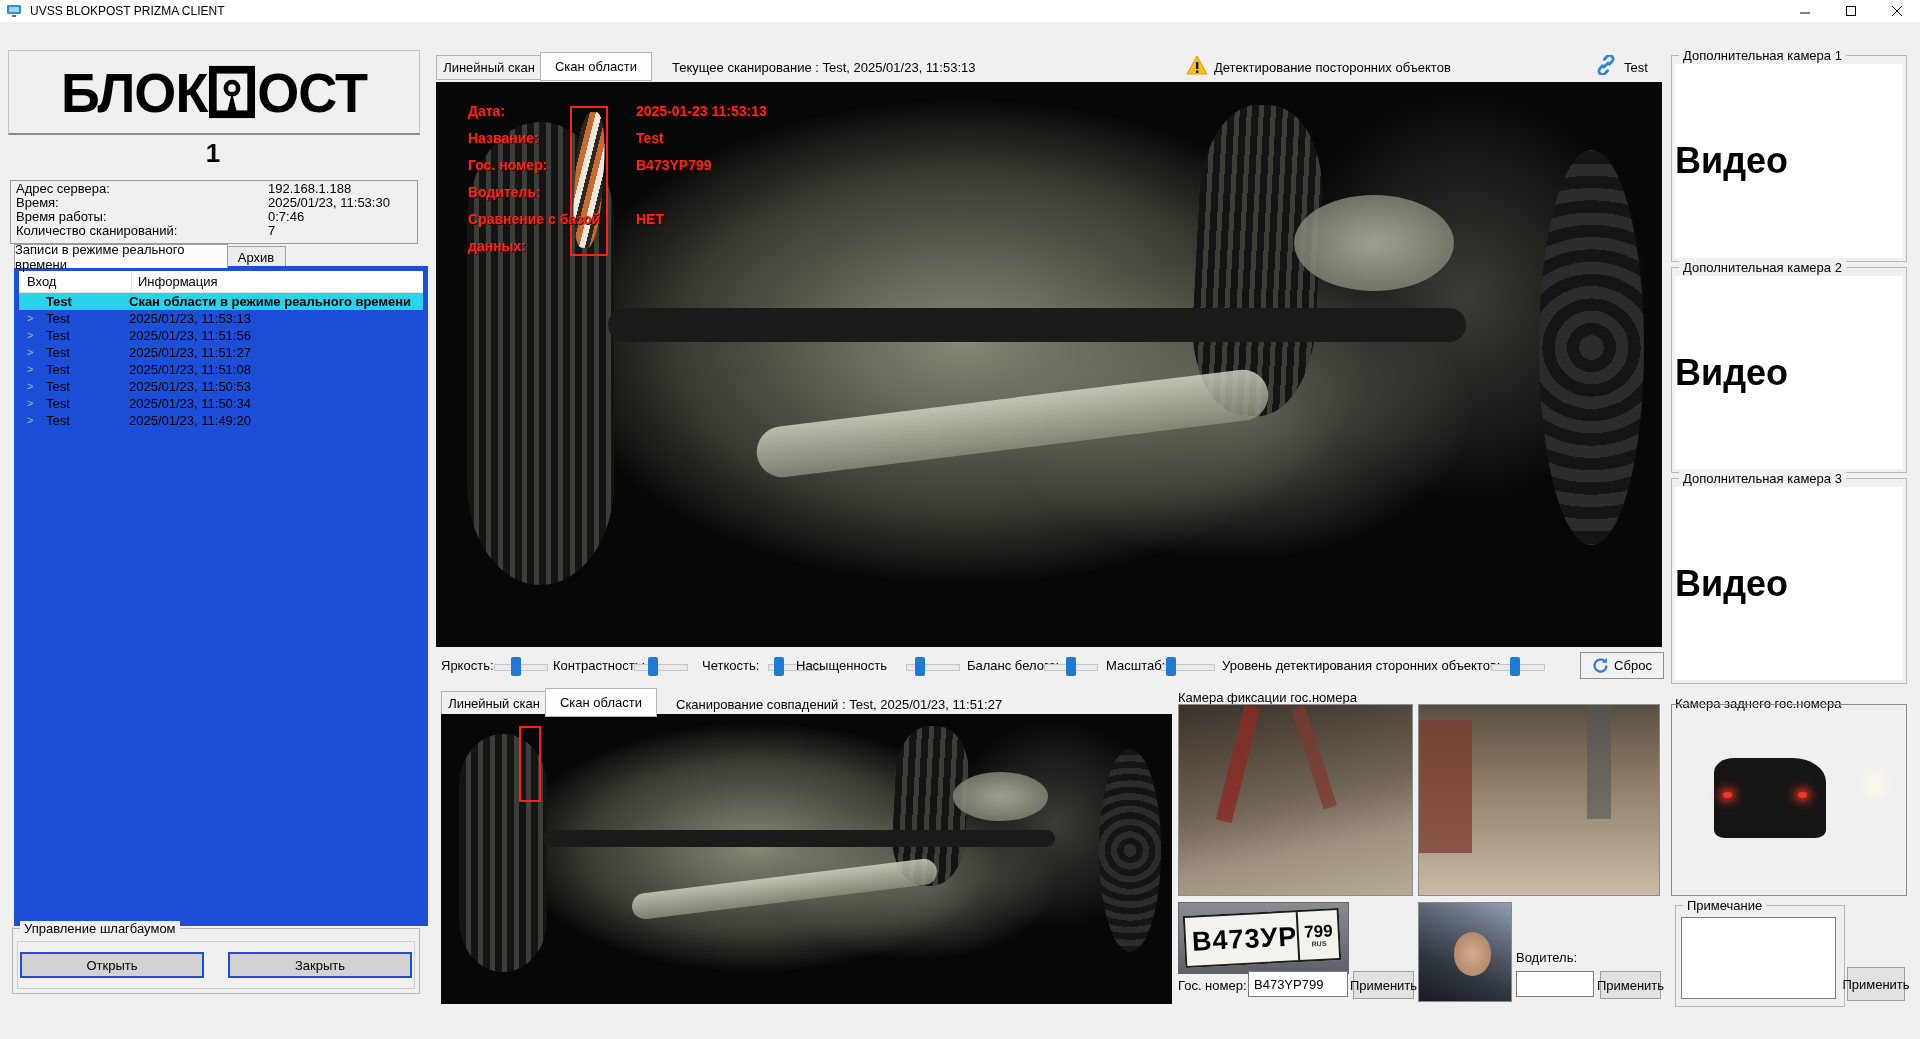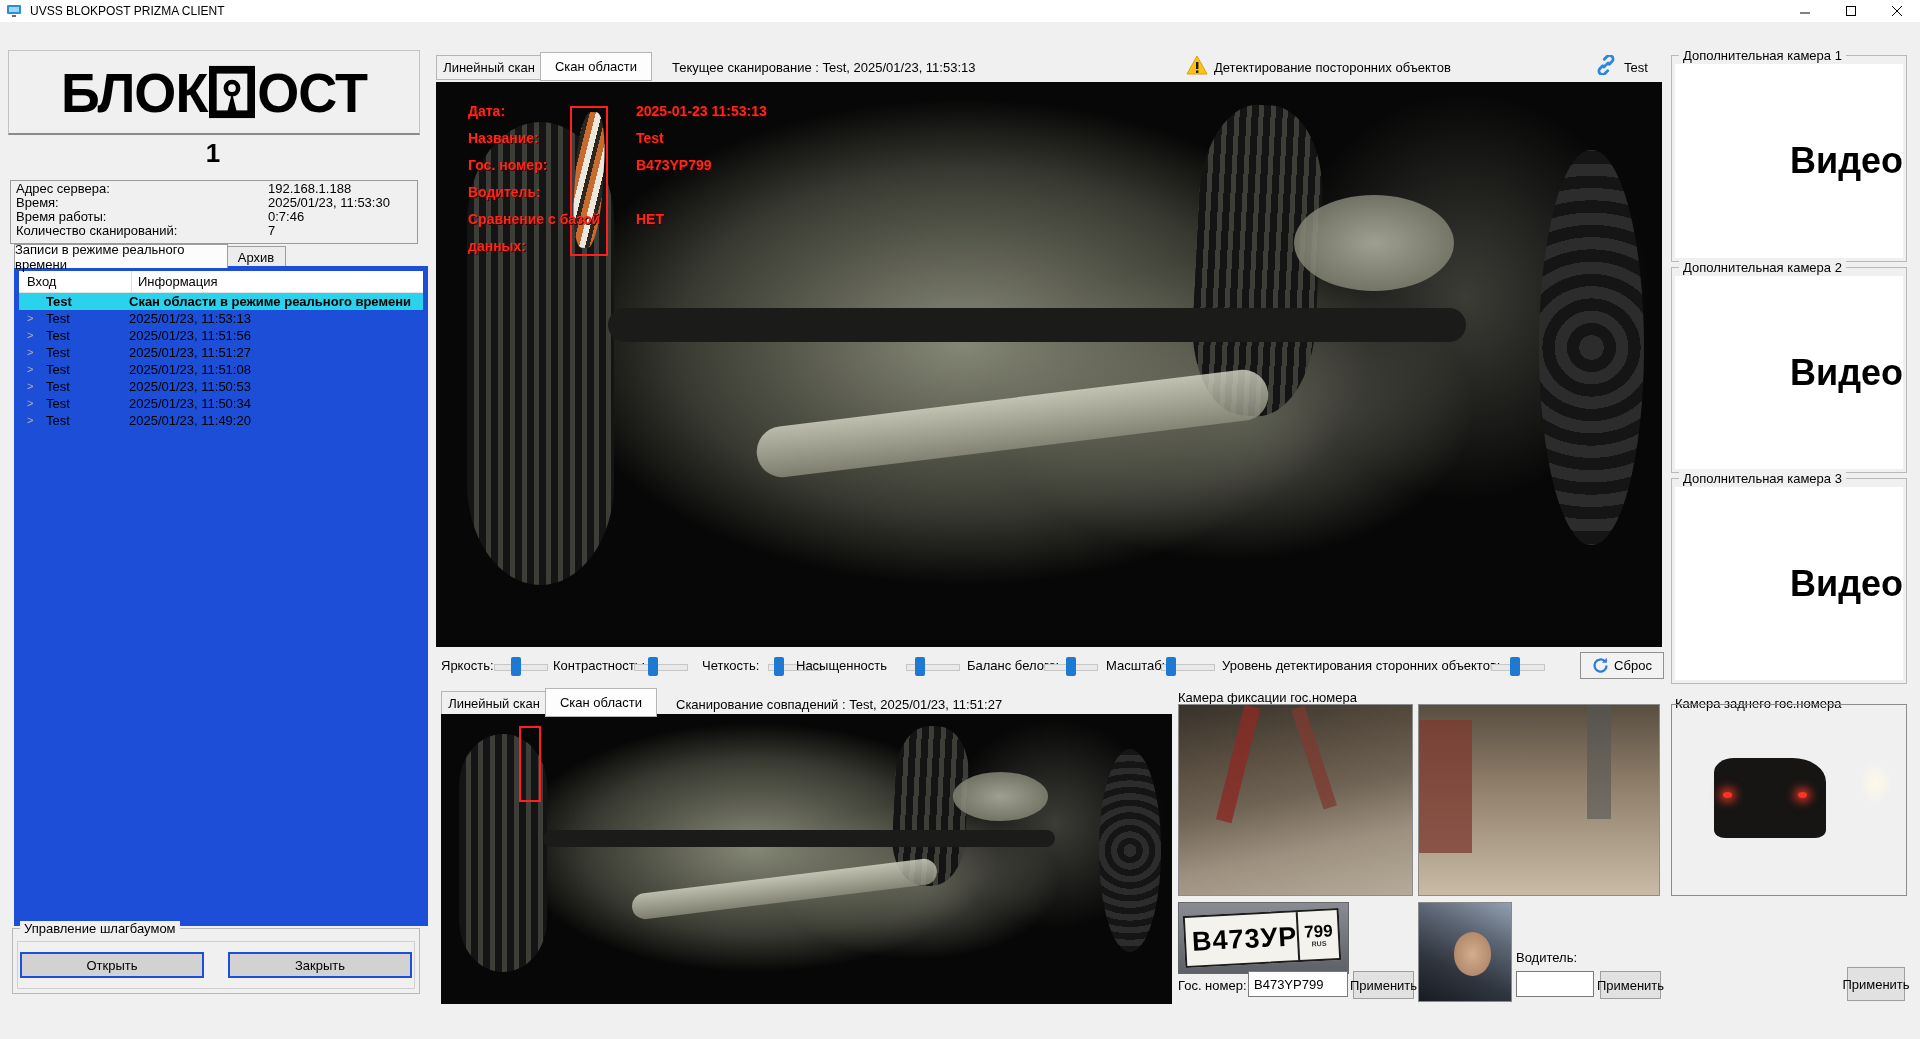--- a/index.html
+++ b/index.html
@@ -67,21 +67,21 @@
        text-shadow:1px 1px 0 #3a0000;margin-left:20px;}
   .ovl .orow{height:27px;line-height:27px;display:flex;}
   .ovl .olab{width:168px;}
   
   .sl-label{position:absolute;top:658px;white-space:nowrap;}
   .sl-track{position:absolute;top:664px;width:52px;height:5px;background:#e9e9e9;border:1px solid #c6c6c6;}
   .sl-thumb{position:absolute;top:-8px;width:10px;height:19px;background:#1d79d2;margin-left:-5px;border-radius:2px;}
   .resetbtn{position:absolute;left:1580px;top:652px;width:82px;height:25px;background:#f2f2f2;border:1px solid #8f8f8f;
             display:flex;align-items:center;justify-content:center;gap:5px;}
   
-  .videobox{position:absolute;background:#fff;display:flex;align-items:center;justify-content:flex-end;}
+  .videobox{position:absolute;background:#fff;display:flex;align-items:center;justify-content:flex-start;}
   .videotxt{font-size:36px;font-weight:bold;}
   .feed{position:absolute;border:1px solid #8c8c8c;overflow:hidden;}
   .feedA{background:linear-gradient(168deg,#38322b 0%,#564b3e 25%,#6f6355 48%,#9d907f 72%,#b6ab98 100%);}
   .feedB{background:linear-gradient(180deg,#584e41 0%,#8a7a66 38%,#a99a85 68%,#c9bba6 100%);}
   .feedC{background:linear-gradient(180deg,#211e1a 0%,#383autolinear 0%,#38332d 42%,#555049 72%,#6e6861 100%);}
   .beamred{position:absolute;left:22%;top:0;width:7%;height:62%;background:#8a2a24;transform:rotate(14deg);opacity:.8;}
   .rack{position:absolute;background:#7e3a30;opacity:.75;}
   .carblob{position:absolute;left:18%;top:28%;width:48%;height:42%;background:#161514;border-radius:18% 30% 10% 10%;}
   .tl{position:absolute;width:9px;height:6px;background:#ff3326;border-radius:50%;box-shadow:0 0 10px 4px rgba(255,60,40,.8);}
   .glow{position:absolute;right:6%;top:30%;width:14%;height:22%;background:radial-gradient(rgba(255,250,230,.9),rgba(255,250,230,0) 70%);}
@@ -374,15 +374,19 @@
   <input class="fld" style="left: 1248px; top: 971px; width: 100px; height: 26px;" value="B473YP799">
   <div class="abtn" style="left:1353px;top:971px;width:59px;height:26px;">Применить</div>
 
   <div class="driverpic" style="left:1418px;top:902px;width:92px;height:98px;">
     <div class="face"></div>
   </div>
   <span class="lbl" style="left:1516px;top:950px;">Водитель:</span>
   <input class="fld" style="left: 1516px; top: 971px; width: 78px; height: 26px;" value="">
   <div class="abtn" style="left:1600px;top:971px;width:59px;height:26px;">Применить</div>
 
+  <div class="grp" style="left:1675px;top:905px;width:168px;height:100px;">
+    <span class="glabel">Примечание</span>
+    <textarea class="ta" style="left: 5px; top: 11px; width: 155px; height: 82px;"></textarea>
+  </div>
   <div class="abtn" style="left:1847px;top:967px;width:56px;height:32px;">Применить</div>
 
 </div>
 
 </body></html>

